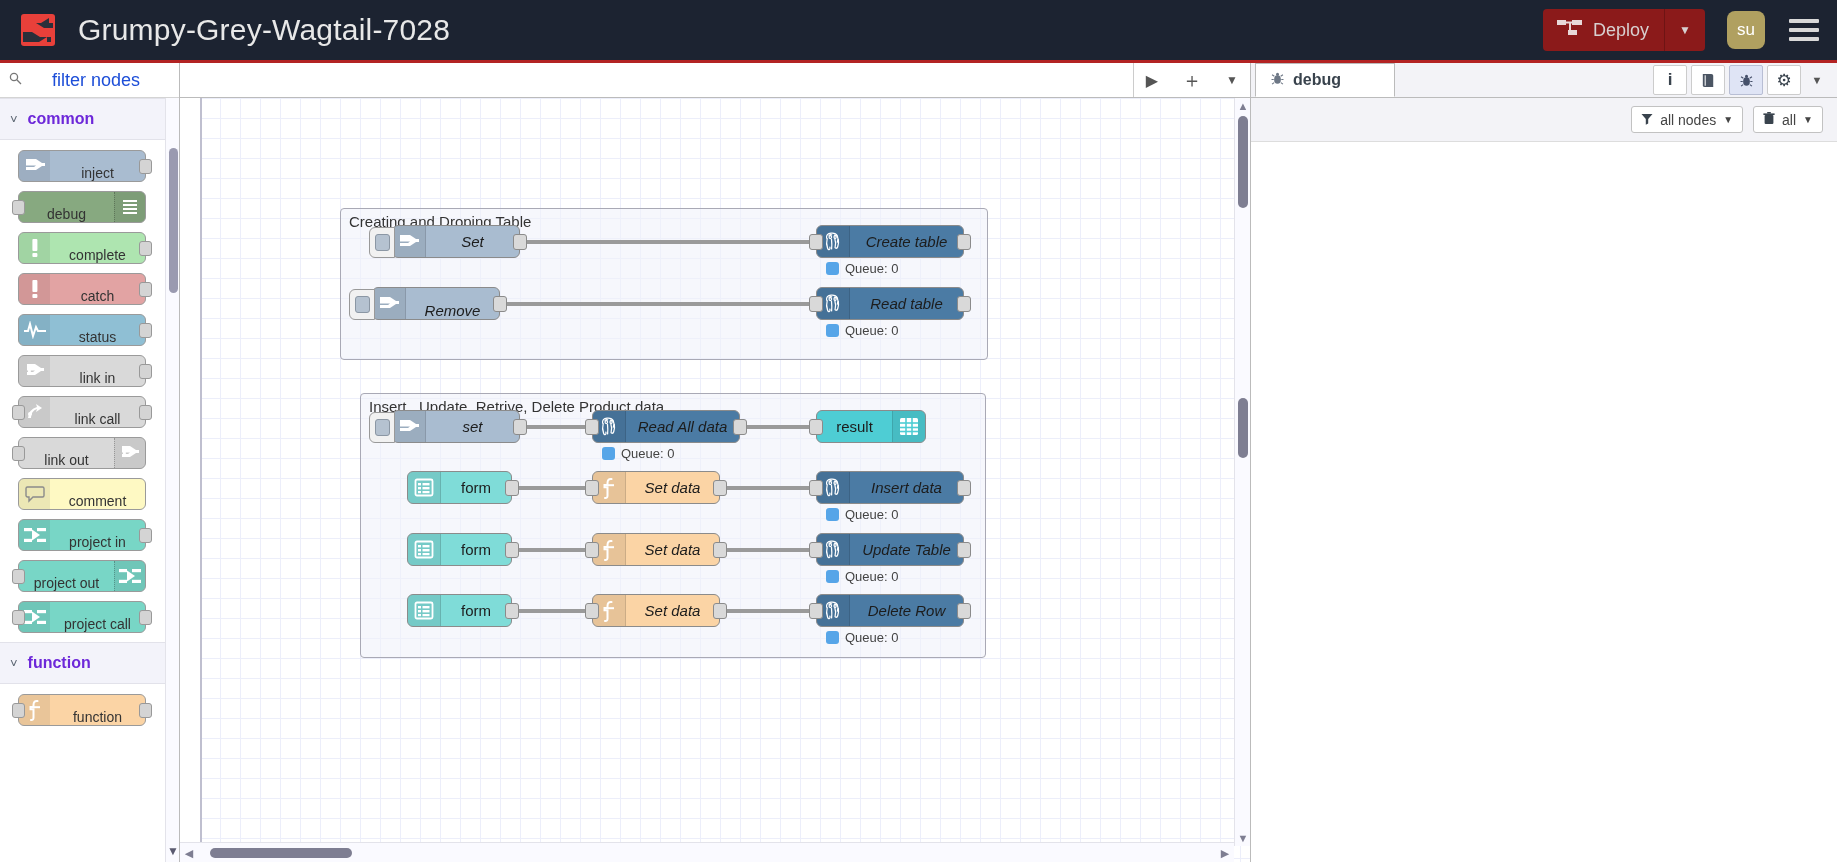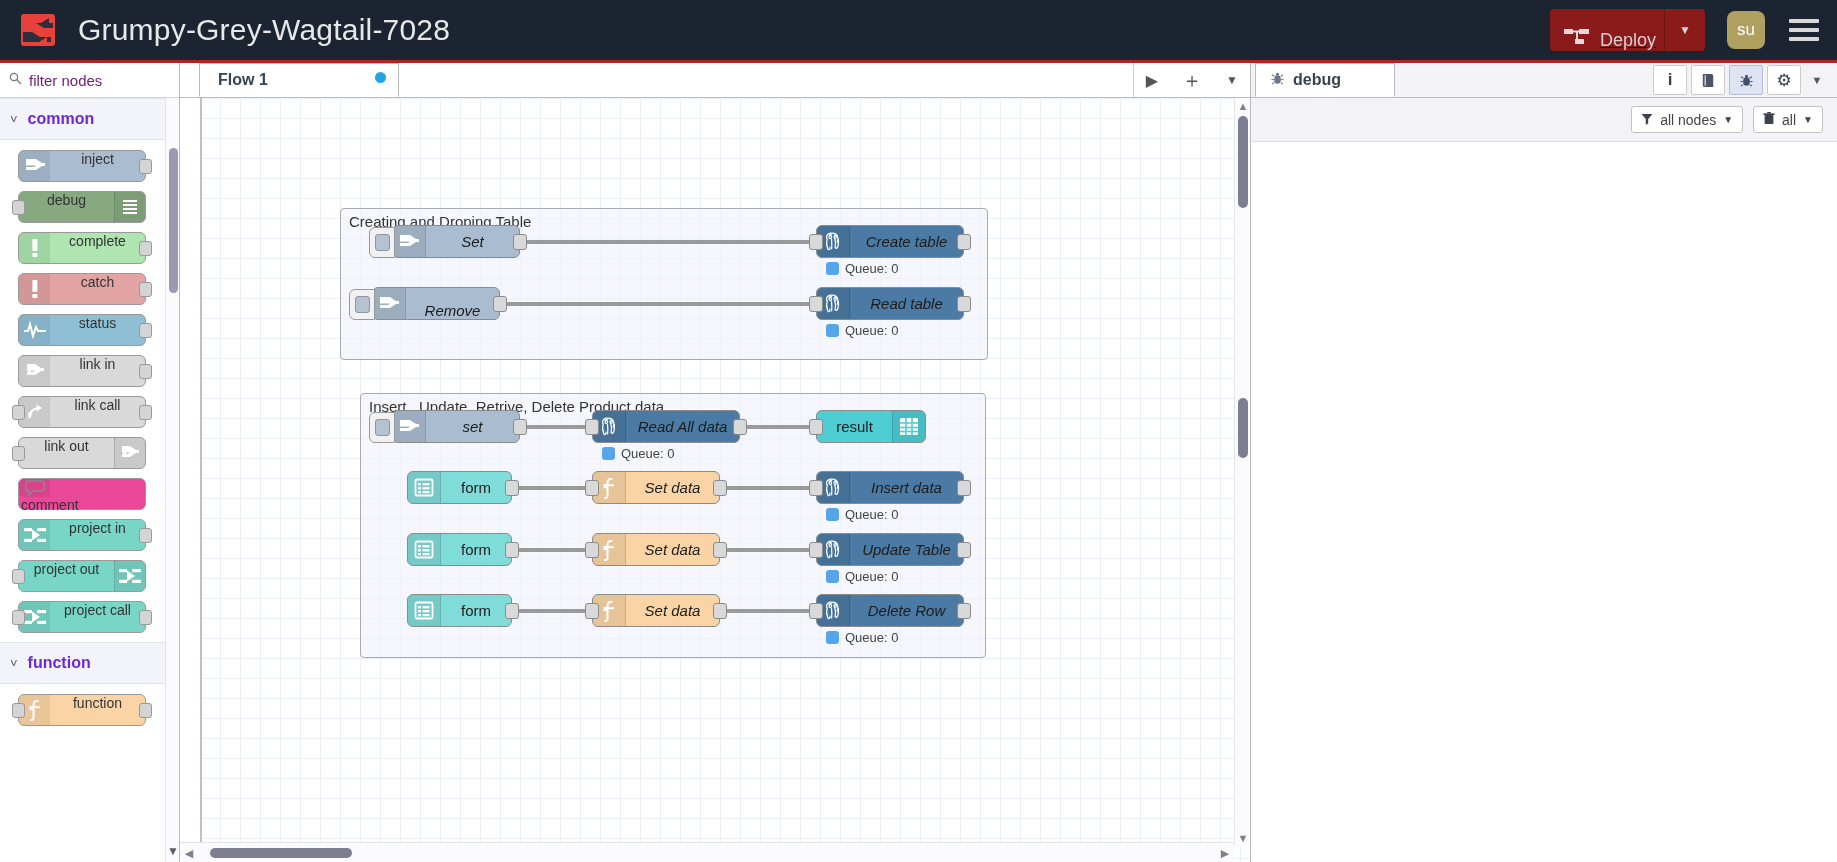--- a/index.html
+++ b/index.html
@@ -12,47 +12,47 @@
     align-items:center; }
   #logo { width:46px; height:46px; margin-left:16px; display:flex;
     align-items:center; justify-content:center; }
   #logo svg { display:block; }
   #app-title { color:#e8e8e8; font-size:30px; margin-left:16px;
     letter-spacing:.2px; font-weight:400; }
   #header-right { margin-left:auto; display:flex; align-items:center;
     padding-right:18px; }
   #deploy { background:#8b1a1a; height:42px; display:flex; align-items:center;
     border-radius:4px; cursor:pointer; }
-  #deploy-main { display:flex; align-items:flex-end; padding:0 8px 0 14px;
-    height:100%; border-right:1px solid #6e1414;text-decoration:underline; }
+  #deploy-main { display:flex; align-items:center; padding:0 15px 0 14px;
+    height:100%; border-right:1px solid #6e1414; }
   #deploy-label { color:#d8d0d0; font-size:18px; margin-left:10px; }
   #deploy-caret { padding:0 14px; color:#d8d0d0; font-size:12px; }
   #avatar { width:38px; height:38px; border-radius:8px; background:#b0a060;
     color:#fff; font-size:17px; display:flex; align-items:center;
     justify-content:center; margin-left:22px; cursor:pointer; }
   #hamburger { margin-left:24px; cursor:pointer; display:flex;
     flex-direction:column; gap:5px; }
   #hamburger i { display:block; width:30px; height:4px; background:#d9d9d9;
     border-radius:1px; }
 
   
   #palette { position:absolute; left:0; top:63px; width:180px; bottom:0;
     background:#fff; border-right:1px solid #bbb; overflow:hidden; }
   #filter-row { height:35px; border-bottom:1px solid #d4d4d4;
     display:flex; align-items:center; padding-left:9px; gap:7px; }
-  #filter-row .ph { color:#701a75; font-size:15px; }
+  #filter-row .ph { color:#1d4ed8; font-size:18px;margin-left:23px; }
   .pal-cat { height:42px; background:#f3f3fa; border-bottom:1px solid #e2e2ea;
     border-top:1px solid #e2e2ea; display:flex; align-items:center;
     padding-left:10px; gap:10px; cursor:pointer; }
   .pal-cat .chev { color:#5a6470; font-size:13px; }
   .pal-cat .nm { font-size:16px; font-weight:bold; color:#6d28d9; }
   .pal-body { padding:10px 0 0 0; }
   .pnode { position:relative; height:32px; margin:0 0 9px 18px; width:128px;
     border-radius:6px; border:1px solid #9a9a9a; display:flex;
-    align-items:flex-start; cursor:pointer; }
+    align-items:flex-end; cursor:pointer; }
   .pnode .picon { width:31px; height:100%; display:flex; align-items:center;
     justify-content:center; background:rgba(0,0,0,.07);
     border-radius:5px 0 0 5px; }
   .pnode.righticon .picon { border-radius:0 5px 5px 0;
     border-left:1px dotted rgba(0,0,0,.25); }
   .pnode .plabel { flex:1; text-align:center; font-size:14px; color:#333;
     padding:0 2px; }
   .port { position:absolute; width:13px; height:15px; background:#d4d4d4;
     border:1px solid #999; border-radius:3px; top:8px; }
   .port.l { left:-7px; } .port.r { right:-7px; }
@@ -282,21 +282,21 @@
         <div class="pnode righticon" style="background: rgb(217, 217, 217);">
           <span class="plabel">link out</span>
           <span class="picon">
             <svg width="20" height="20" viewBox="0 0 20 20">
               <path d="M2 3 h8 l6 4 h3 v3 h-3 l-6 4 H2 v-3 h6 l2 -1.4 h-8 z" fill="#fff"></path>
               <circle cx="4.4" cy="10" r="1.6" fill="#fff"></circle>
             </svg>
           </span>
           <span class="port l"></span>
         </div>
-        <div class="pnode" style="background: #ec4899; flex-direction: column;">
+        <div class="pnode" style="background: #fef9c3;">
           <span class="picon">
             <svg width="20" height="18" viewBox="0 0 20 18">
               <path d="M2.5 2 h15 a1.5 1.5 0 0 1 1.5 1.5 v7 a1.5 1.5 0 0 1 -1.5 1.5 H8 l-4 4 v-4 H2.5 A1.5 1.5 0 0 1 1 10.5 v-7 A1.5 1.5 0 0 1 2.5 2 z" fill="none" stroke="#8b8b8b" stroke-width="1.4"></path>
             </svg>
           </span>
           <span class="plabel">comment</span>
         </div>
         <div class="pnode" style="background: rgb(120, 214, 198);">
           <span class="picon">
             <svg width="24" height="20" viewBox="0 0 24 20">
@@ -364,24 +364,20 @@
     </div>
 
   <div style="position:absolute;right:0;top:35px;bottom:0;width:14px;background:#fafaff;border-left:1px solid #e3e3ea;">
     <div style="position:absolute;left:3px;top:50px;width:9px;height:145px;background:#9a9ab0;border-radius:5px;"></div>
     <div style="position:absolute;left:1px;bottom:4px;width:12px;color:#5a5a70;font-size:12px;text-align:center;">▼</div>
   </div>
 </div>
 
 <div id="workspace">
   <div id="tabbar">
-    <div id="tab-flow1">
-      <span class="tl">Flow 1</span>
-      <span id="tab-dot"></span>
-    </div>
     <div id="tab-tools">
       <div>▶</div>
       <div style="font-size:20px;">＋</div>
       <div style="font-size:12px;">▼</div>
     </div>
   </div>
 
   <div id="canvas">
     <div id="canvas-left-edge"></div>
     <div id="groups-layer">

